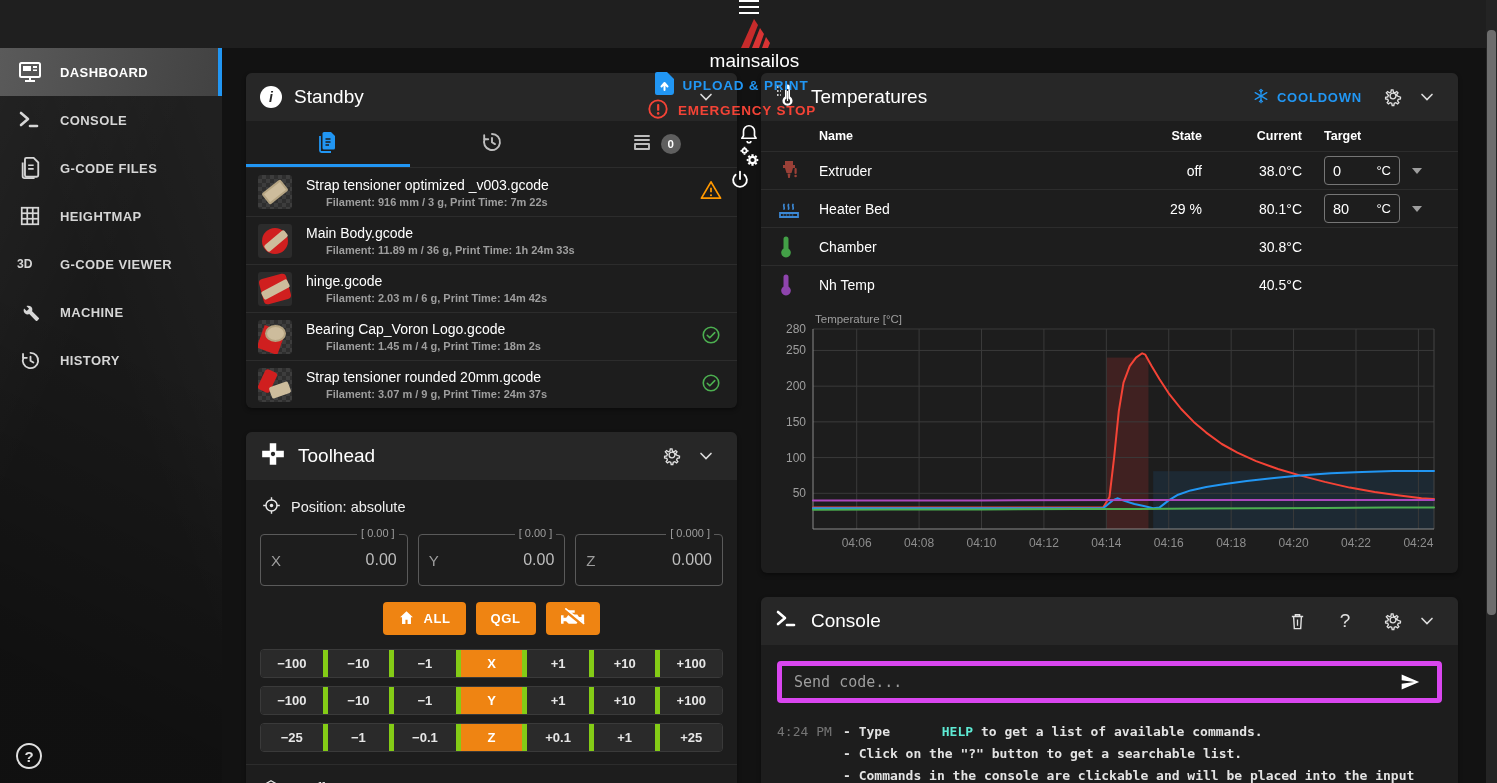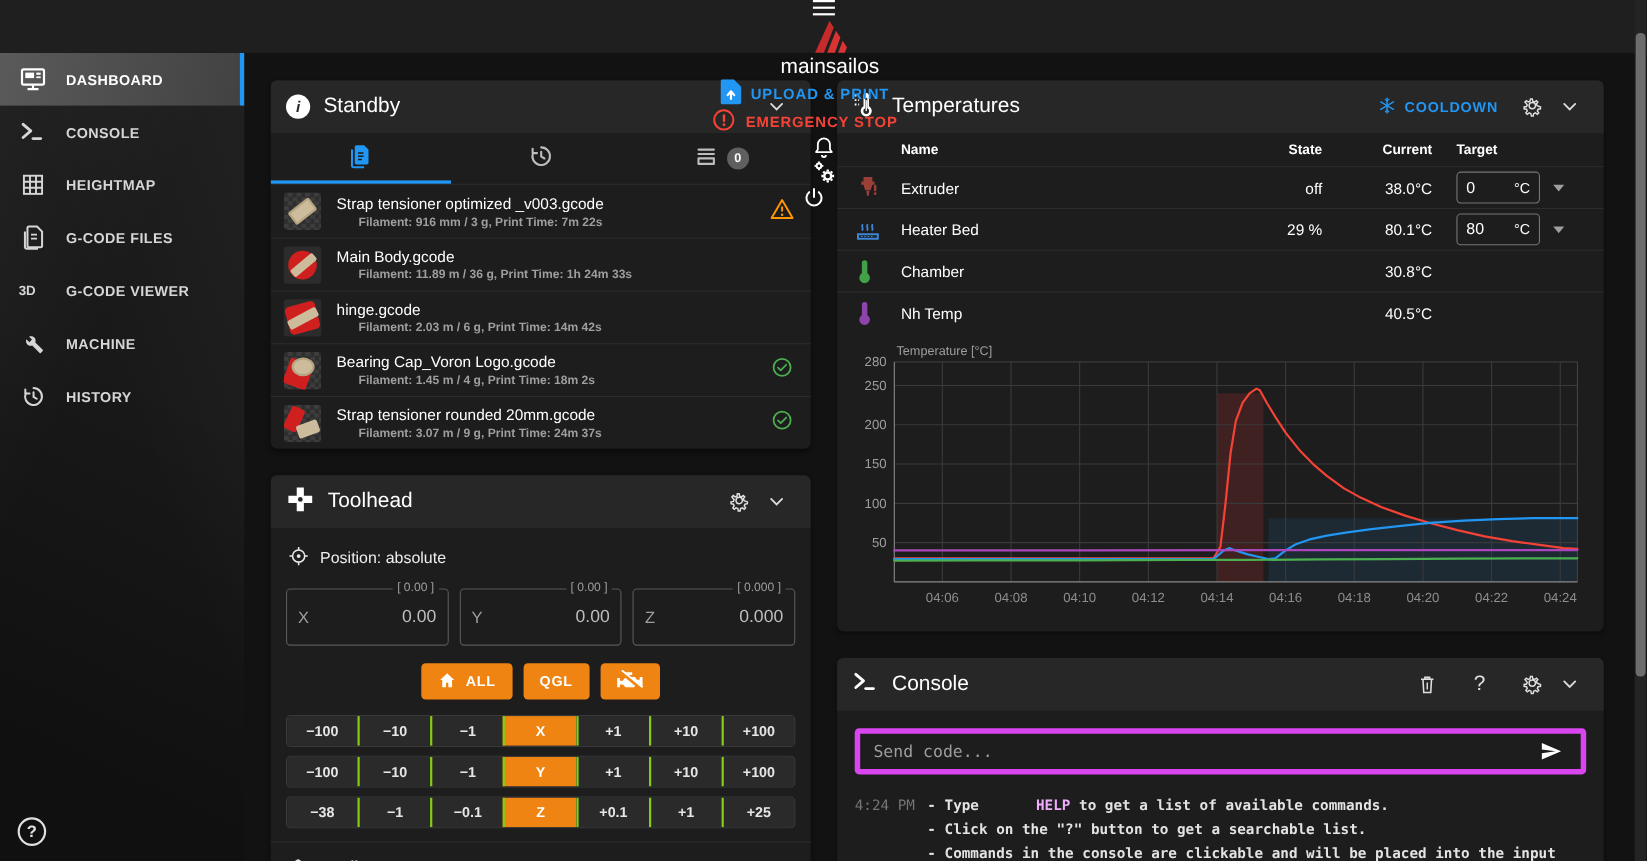--- a/index.html
+++ b/index.html
@@ -91,21 +91,21 @@
     display:flex; align-items:center; padding:4px 10px; cursor:text; }
   .axis-hint { position:absolute; top:-8px; right:8px; background:#1d1d1d; padding:0 4px;
     font-size:11px; color:#9e9e9e; }
   .axis-label { color:#9e9e9e; font-size:15px; }
   .axis-value { margin-left:auto; color:#bdbdbd; font-size:16px; }
   .home-row { display:flex; justify-content:center; gap:10px; margin:16px 0 14px; }
   .btn-orange { background:#ef8412; border:none; border-radius:4px; height:33px; padding:0 15px;
     color:#fff; font-weight:700; font-size:13px; letter-spacing:.6px; display:flex; align-items:center;
     gap:8px; cursor:pointer; font-family:inherit; }
   .jog-row { display:flex; margin-bottom:8px; border:1px solid #3a3a3a; border-radius:4px; overflow:hidden; }
-  .jog-btn { flex:1; height:27px; background:#2a2a2a; border-left:2px solid #84cc16;
+  .jog-btn { flex:1; height:27px; background:#2a2a2a; border-left:5px solid #84cc16;
     display:flex; align-items:center; justify-content:center; font-size:13px; font-weight:700;
     color:#e6e6e6; cursor:pointer; }
   .jog-btn:first-child { border-left:none; }
   .jog-axis { background:#ef8412; color:#fff; cursor:default; }
   .th-divider { height:1px; background:#2c2c2c; margin:12px -14px 0; }
   .zoffset-row { display:flex; align-items:center; gap:12px; font-size:14.5px; color:#eee; padding:12px 2px 10px; }
 
   
   .temp-grid { display:grid; grid-template-columns:42px 1fr 110px 100px 140px; align-items:center; padding:0 16px; }
   .temp-head { height:30px; font-size:12.5px; font-weight:700; color:#fff; }
@@ -129,21 +129,21 @@
     display:flex; align-items:center; padding:0 12px; }
   .console-input { flex:1; background:transparent; border:none; outline:none; color:#e0e0e0;
     font-family:"DejaVu Sans Mono", monospace; font-size:15px; }
   .console-input::placeholder { color:#9e9e9e; }
   .send-btn { width:30px; height:30px; display:flex; align-items:center; justify-content:center; cursor:pointer; }
   .console-log { padding:14px 16px 0; font-family:"DejaVu Sans Mono", monospace; font-size:13px; }
   .console-msg { display:flex; }
   .msg-time { width:66px; flex:0 0 auto; color:#757575; line-height:22px; }
   .msg-text { flex:1; color:#e3e3e3; font-weight:700; }
   .msg-line { line-height:22px; }
-  .msg-link { color:#f0abfc; cursor:pointer;padding-left:44px; }
+  .msg-link { color:#5eead4; cursor:pointer;padding-left:44px; }
 
   
   .scrollbar { position:absolute; right:0; top:0; bottom:0; width:11px; background:#242424; z-index:20; }
   .scrollbar .sb-thumb { position:absolute; left:1px; right:1px; top:30px; height:585px; background:#6d6d6d; border-radius:4px; }
 </style>
 </head>
 <body>
 
 <div class="app">
 
@@ -236,41 +236,41 @@
           <span class="s-icon">
             <svg width="24" height="20" viewBox="0 0 24 20">
               <path d="M3 3l7 6-7 6" fill="none" stroke="currentColor" stroke-width="2.6" stroke-linecap="round" stroke-linejoin="round"></path>
               <line x1="12" y1="16" x2="19" y2="16" stroke="currentColor" stroke-width="2.6" stroke-linecap="round"></line>
             </svg>
           </span>
           <span class="s-label">CONSOLE</span>
         </div>
         <div class="side-item">
           <span class="s-icon">
+            <svg width="22" height="24" viewBox="0 0 24 26">
+              <path d="M8 2h8l5 5v14a1.5 1.5 0 0 1-1.5 1.5H8A1.5 1.5 0 0 1 6.5 21V3.5A1.5 1.5 0 0 1 8 2z" fill="none" stroke="currentColor" stroke-width="2"></path>
+              <path d="M4 7v15a2 2 0 0 0 2 2h11" fill="none" stroke="currentColor" stroke-width="2"></path>
+              <path d="M10 10h6M10 14h6" stroke="currentColor" stroke-width="1.8"></path>
+            </svg>
+          </span>
+          <span class="s-label">G-CODE FILES</span>
+        </div>
+        <div class="side-item">
+          <span class="s-icon">
             <svg width="22" height="22" viewBox="0 0 24 24">
               <g fill="none" stroke="currentColor" stroke-width="1.9">
                 <rect x="3" y="3" width="18" height="18"></rect>
                 <line x1="9" y1="3" x2="9" y2="21"></line>
                 <line x1="15" y1="3" x2="15" y2="21"></line>
                 <line x1="3" y1="9" x2="21" y2="9"></line>
                 <line x1="3" y1="15" x2="21" y2="15"></line>
               </g>
             </svg>
           </span>
           <span class="s-label">HEIGHTMAP</span>
-        </div>
-        <div class="side-item">
-          <span class="s-icon">
-            <svg width="22" height="24" viewBox="0 0 24 26">
-              <path d="M8 2h8l5 5v14a1.5 1.5 0 0 1-1.5 1.5H8A1.5 1.5 0 0 1 6.5 21V3.5A1.5 1.5 0 0 1 8 2z" fill="none" stroke="currentColor" stroke-width="2"></path>
-              <path d="M4 7v15a2 2 0 0 0 2 2h11" fill="none" stroke="currentColor" stroke-width="2"></path>
-              <path d="M10 10h6M10 14h6" stroke="currentColor" stroke-width="1.8"></path>
-            </svg>
-          </span>
-          <span class="s-label">G-CODE FILES</span>
         </div>
         <div class="side-item">
           <span class="s-icon">
             <svg width="26" height="18" viewBox="0 0 30 18">
               <text x="0" y="14" font-size="14" font-weight="bold" fill="currentColor" font-family="Liberation Sans,sans-serif">3D</text>
             </svg>
           </span>
           <span class="s-label">G-CODE VIEWER</span>
         </div>
         <div class="side-item">
@@ -499,21 +499,21 @@
               <div class="jog-row">
                 <span class="jog-btn">−100</span>
                 <span class="jog-btn">−10</span>
                 <span class="jog-btn">−1</span>
                 <span class="jog-btn jog-axis">Y</span>
                 <span class="jog-btn">+1</span>
                 <span class="jog-btn">+10</span>
                 <span class="jog-btn">+100</span>
               </div>
               <div class="jog-row">
-                <span class="jog-btn">−38</span>
+                <span class="jog-btn">−25</span>
                 <span class="jog-btn">−1</span>
                 <span class="jog-btn">−0.1</span>
                 <span class="jog-btn jog-axis">Z</span>
                 <span class="jog-btn">+0.1</span>
                 <span class="jog-btn">+1</span>
                 <span class="jog-btn">+25</span>
               </div>
             </div>
           <div class="th-divider"></div>
           <div class="zoffset-row">

